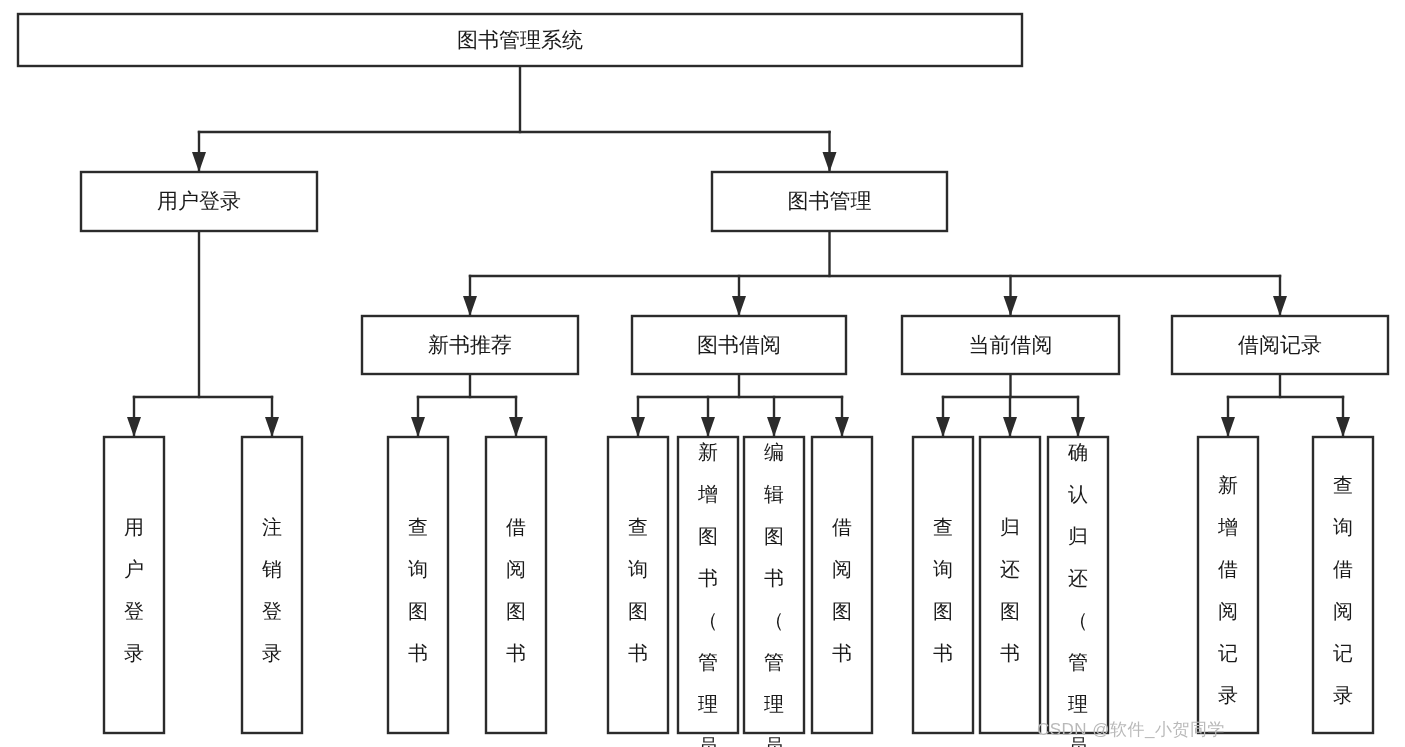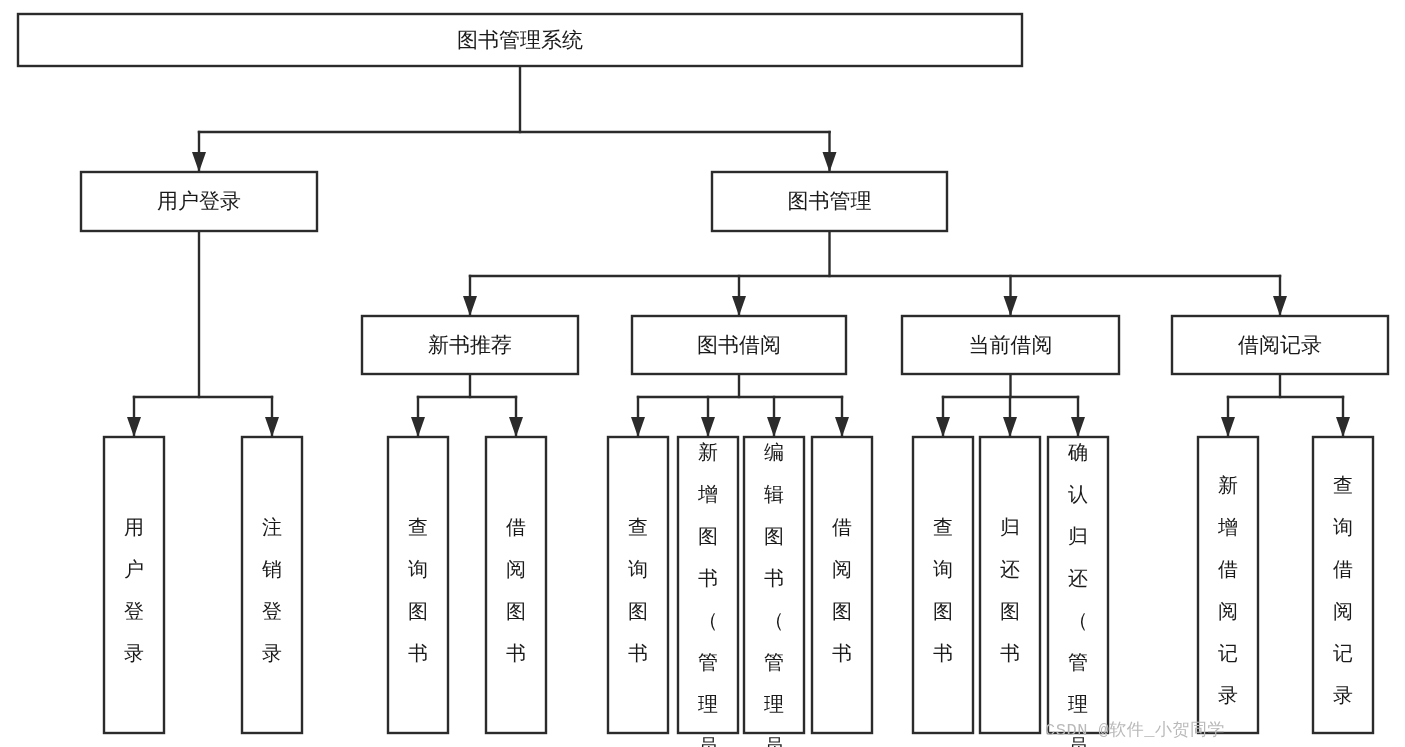--- a/index.html
+++ b/index.html
@@ -52,21 +52,21 @@
   .node-label-v {
     font-family: "Liberation Sans", "DejaVu Sans", sans-serif;
     font-size: 20px;
     fill: #1a1a1a;
     text-anchor: middle;
   }
   .watermark {
     position: absolute;
     right: 12px;
     bottom: 6px;
-    font-family: Liberation Mono, monospace;
+    font-family: Liberation Sans, sans-serif;
     font-size: 17px;
     color: #b9b9b9;
     letter-spacing: 0.5px;
     white-space: nowrap;
     user-select: none;
   }
 </style>
 </head>
 <body>
 

